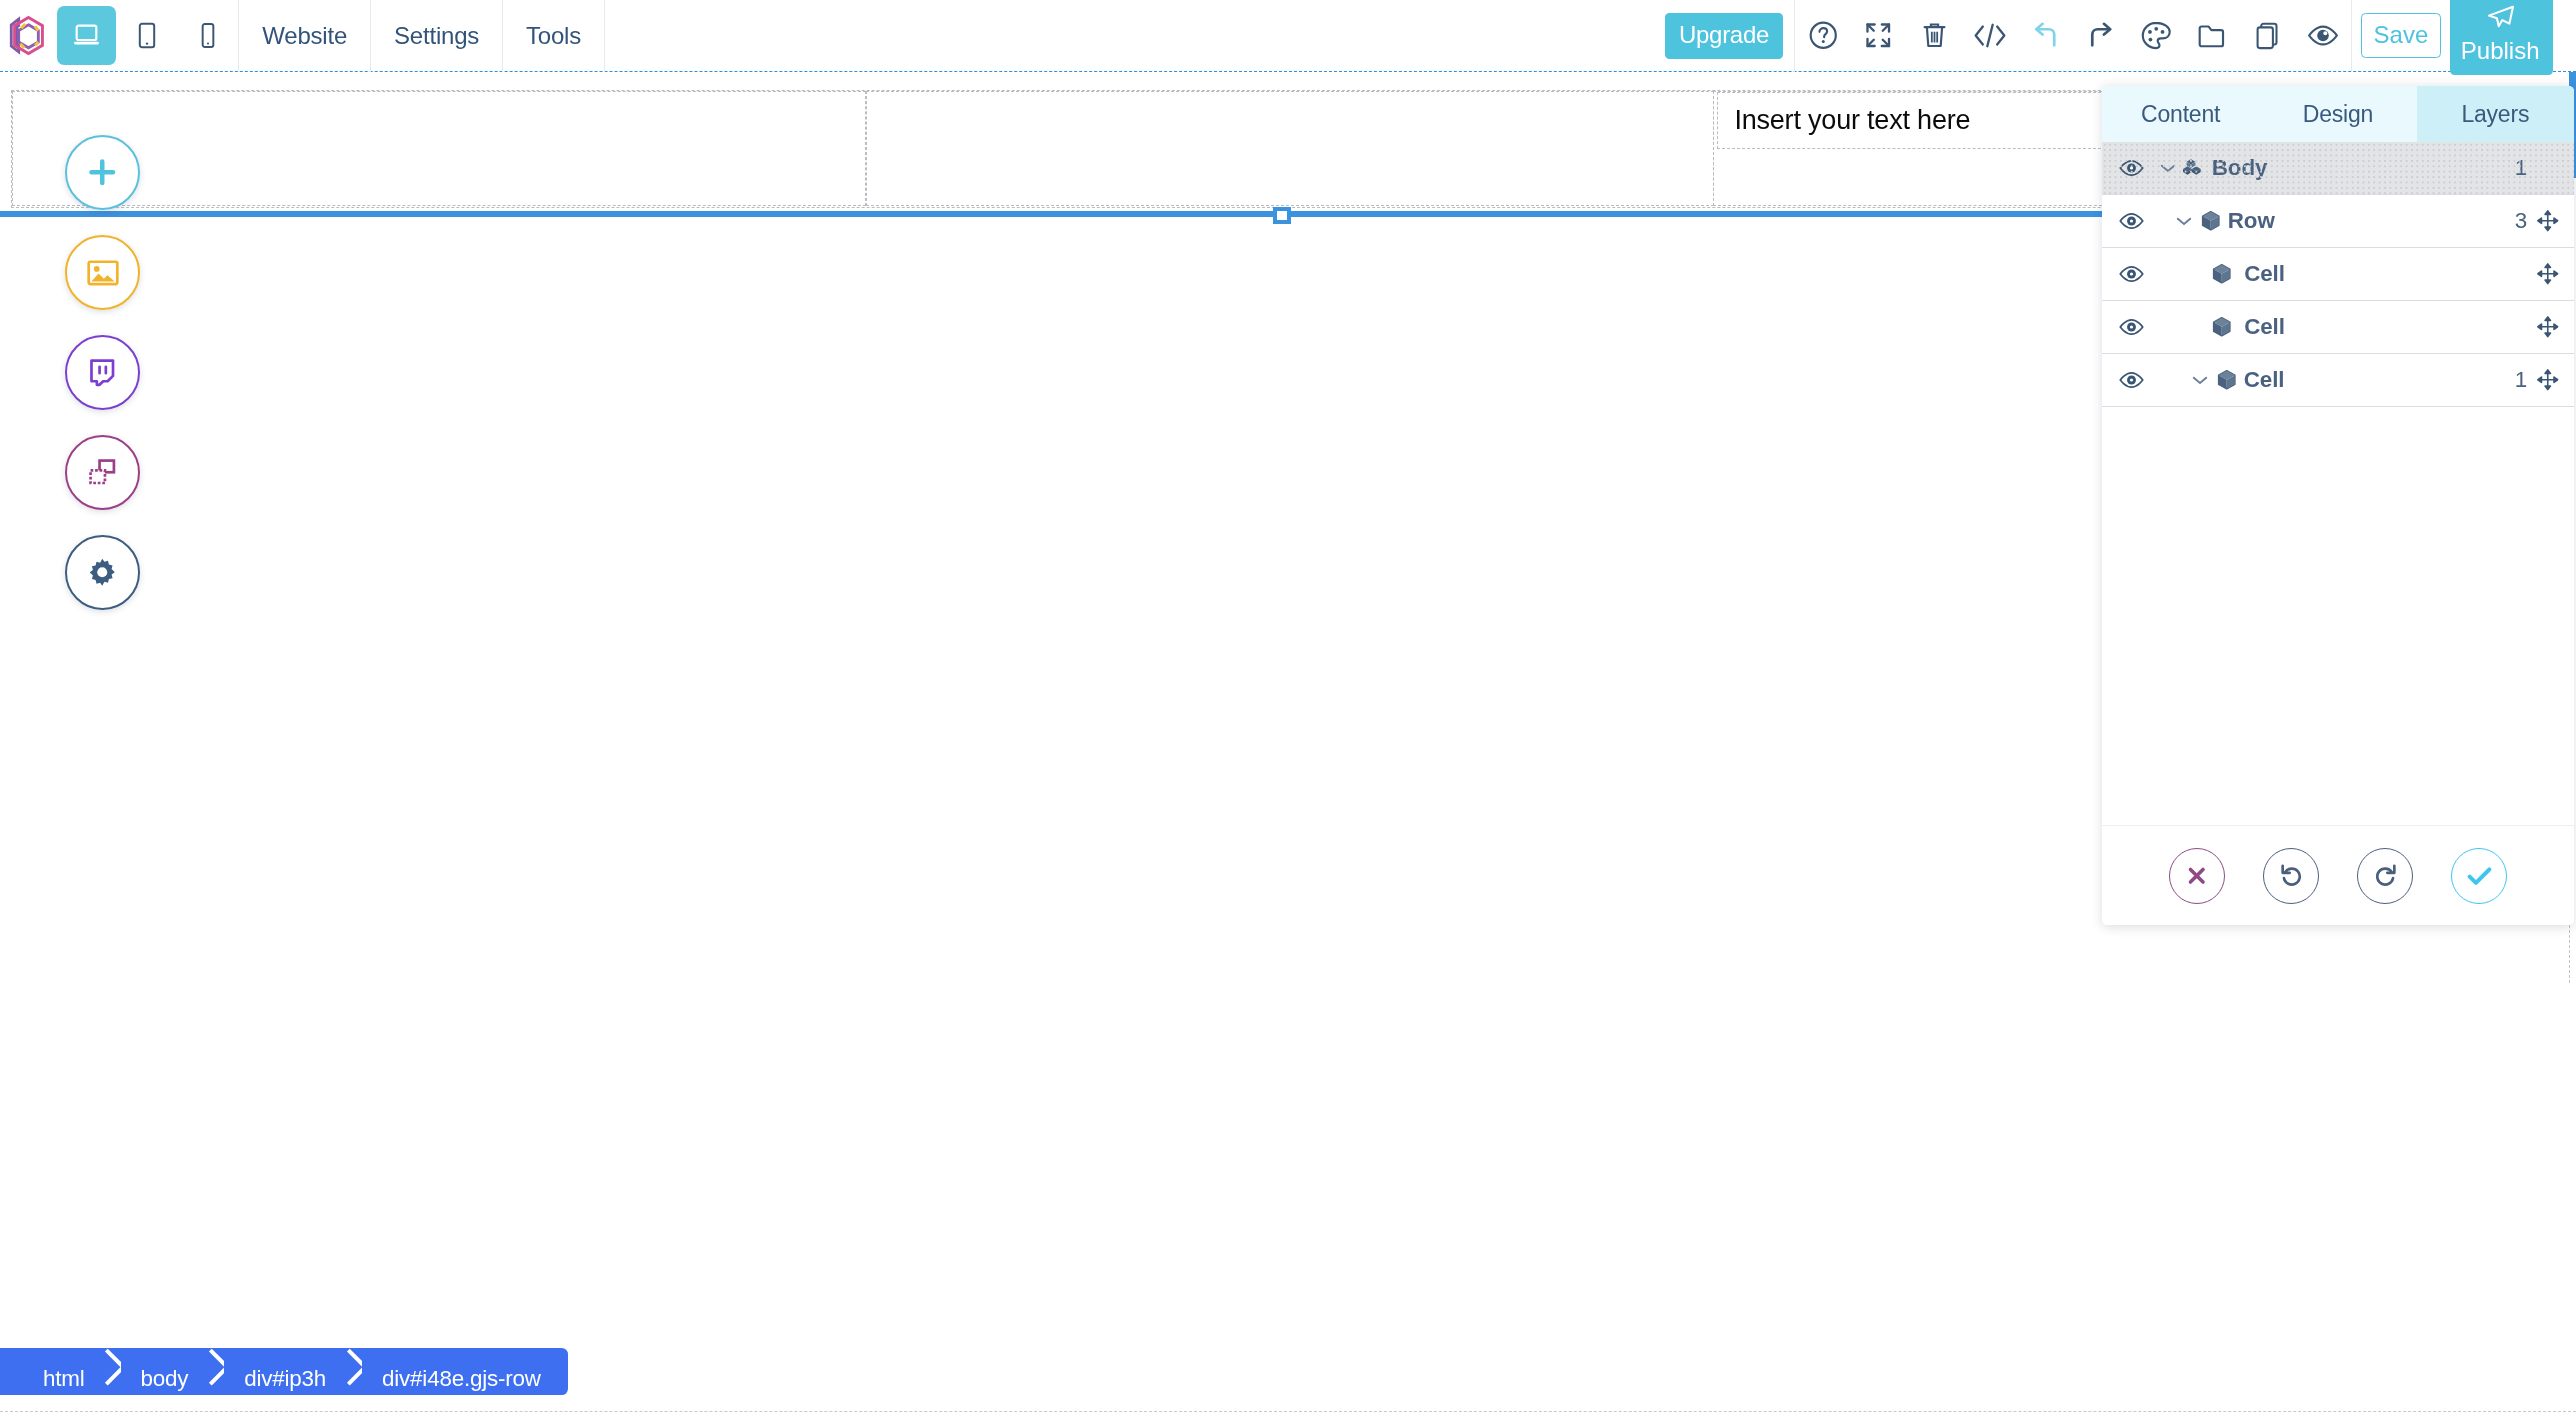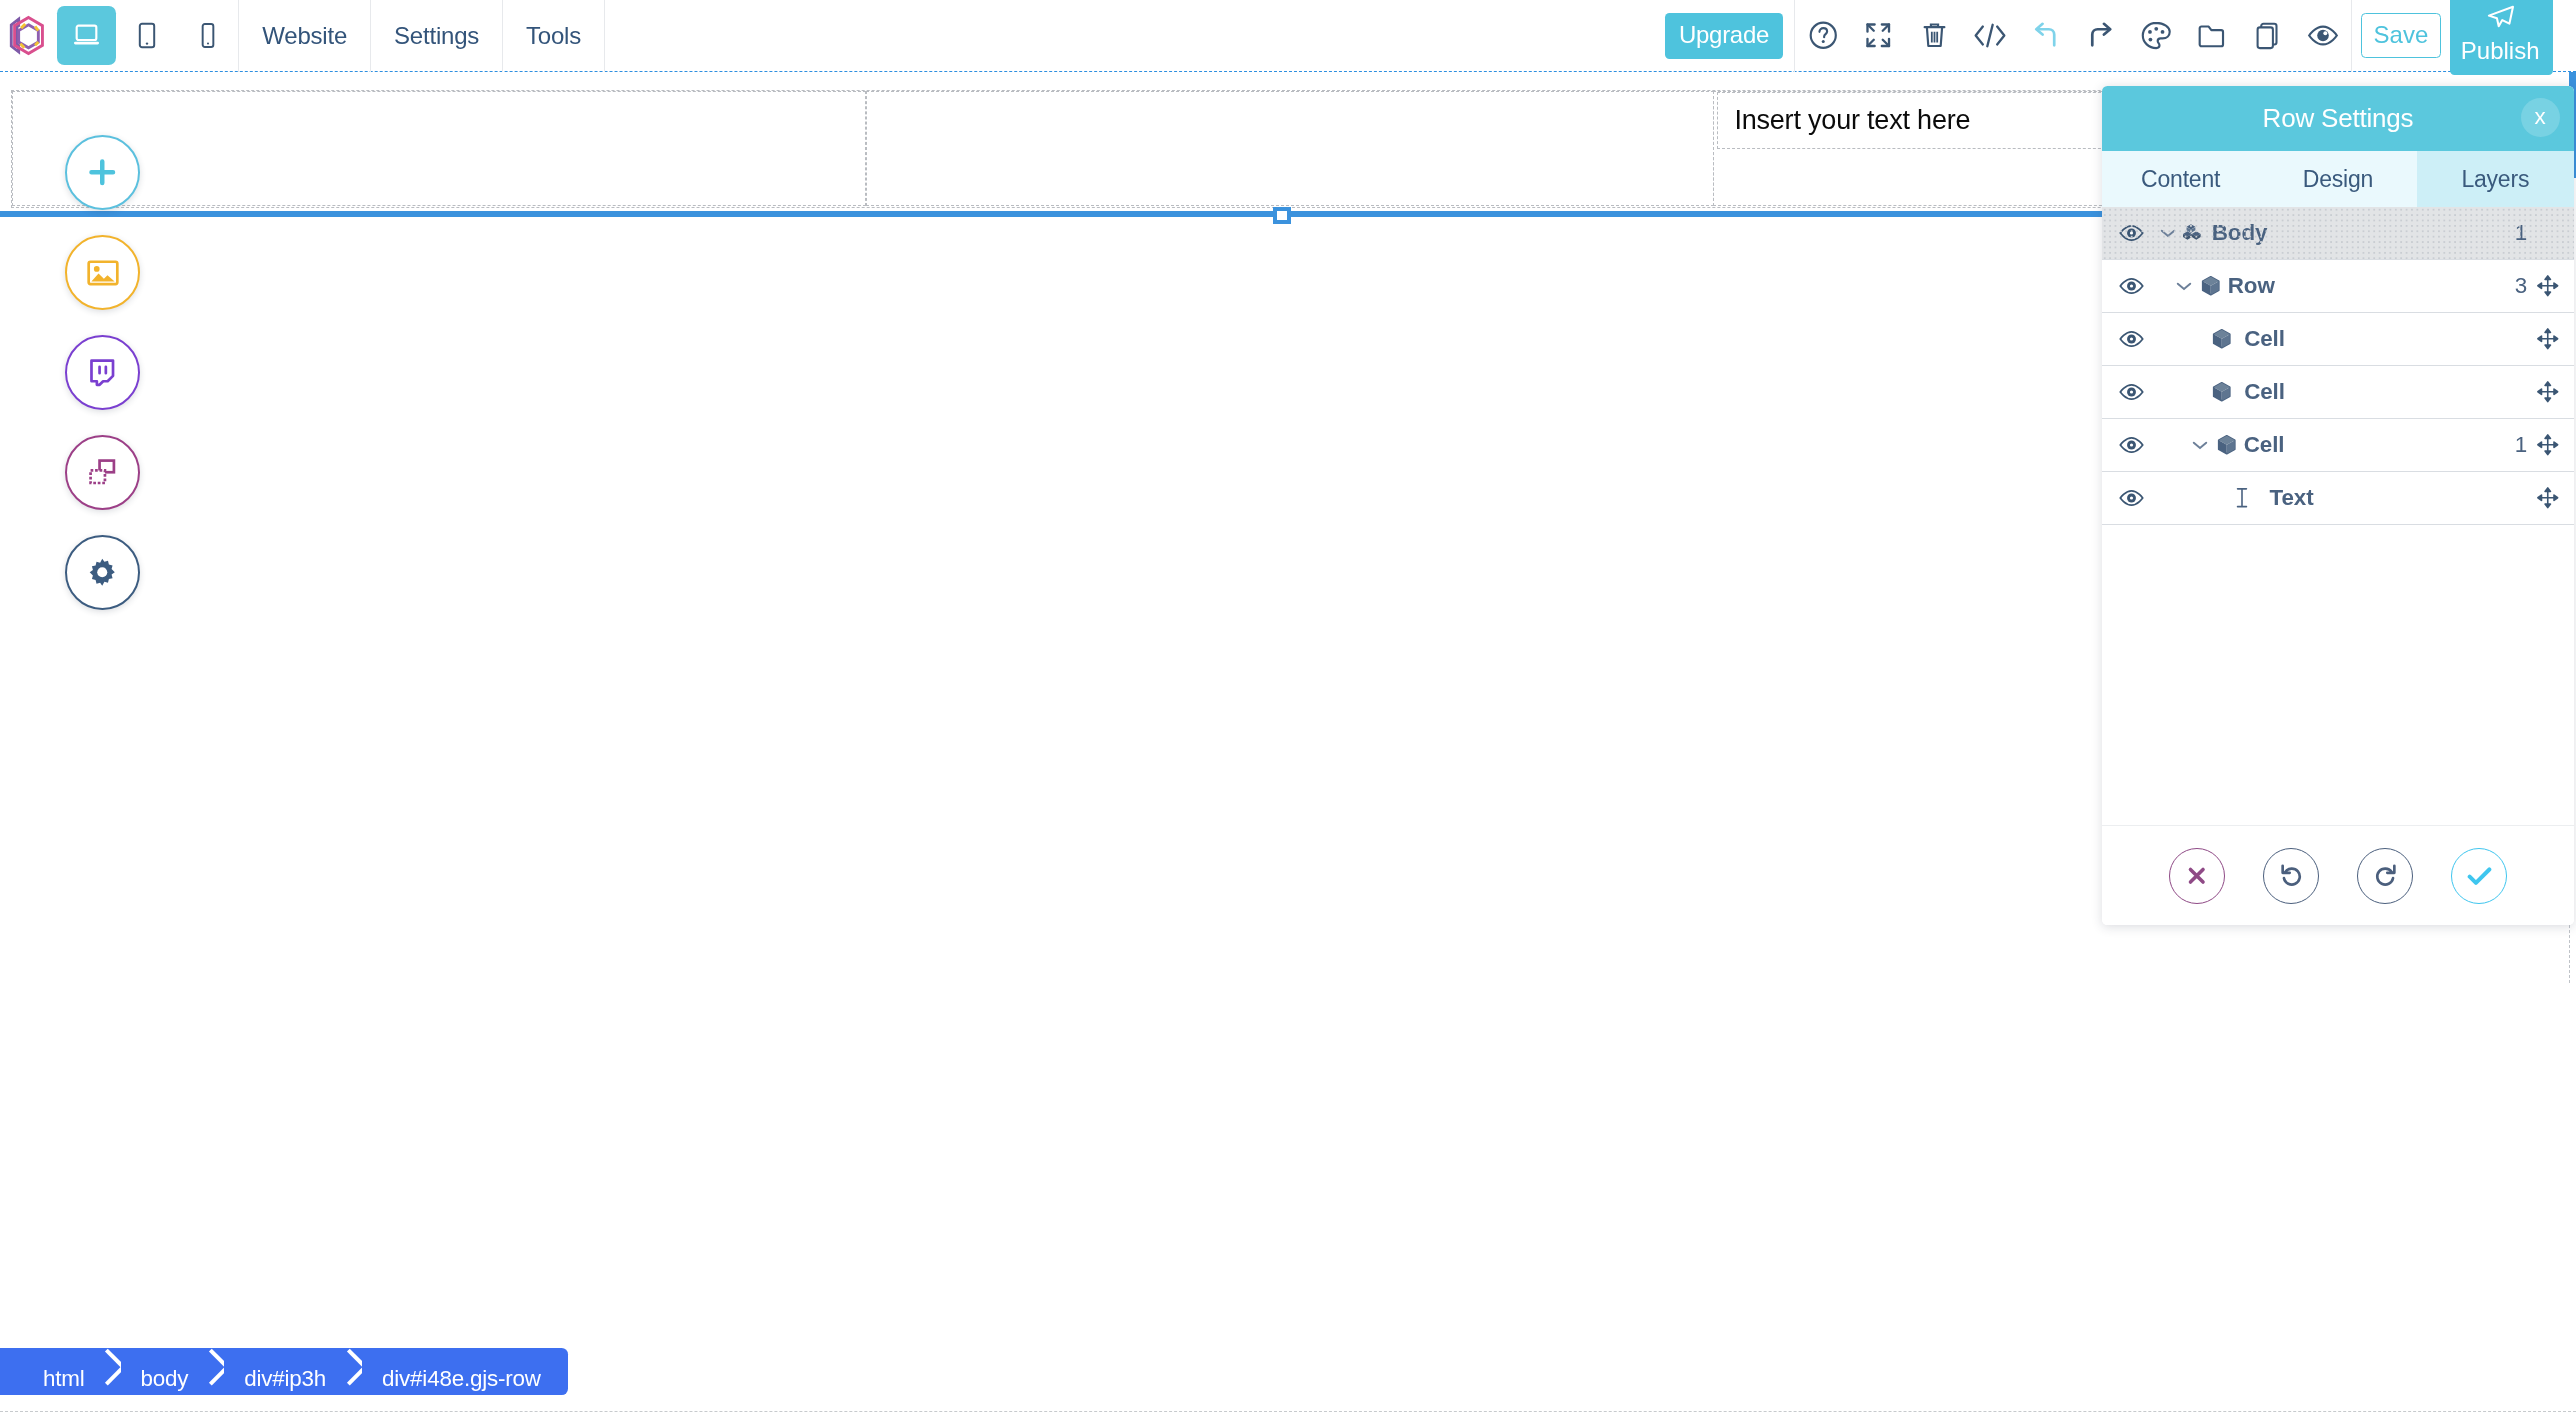--- a/index.html
+++ b/index.html
@@ -447,24 +447,20 @@
       <svg width="30.5" height="30.5" viewBox="0 0 34 34">
         <path d="M17 2l2.4 3.4 4-1.1 1 4.1 4.1 1-1.1 4L31 17l-3.6 2.6 1.1 4-4.1 1-1 4.1-4-1.1L17 32l-2.4-3.4-4 1.1-1-4.1-4.1-1 1.1-4L3 17l3.6-2.6-1.1-4 4.1-1 1-4.1 4 1.1z" fill="#3c5c80"></path>
         <circle cx="17" cy="17" r="5.6" fill="#ffffff"></circle>
       </svg>
     </div>
   </div>
 </div>
 
 <div class="panel">
 
-  <div class="panel-head">
-    <div class="panel-title">Row Settings</div>
-    <div class="panel-close">x</div>
-  </div>
 
   <div class="panel-tabs">
     <div class="p-tab">Content</div>
     <div class="p-tab">Design</div>
     <div class="p-tab active">Layers</div>
   </div>
 
   <div class="layers-list">
 
     <div class="layer-row selected indent-1">
@@ -599,42 +595,20 @@
       </span>
       <span class="lr-name">Cell</span>
       <span class="lr-count">1</span>
       <span class="lr-move">
         <svg width="21.5" height="21.5" viewBox="0 0 24 24">
           <path d="M12 1l3 4h-6zM12 23l3-4h-6zM1 12l4-3v6zM23 12l-4-3v6zM12 5v14M5 12h14" fill="#3b5673" stroke="#3b5673" stroke-width="1.8" stroke-linejoin="round"></path>
         </svg>
       </span>
     </div>
 
-    <div class="layer-row indent-1">
-      <span class="lr-eye">
-        <svg width="25" height="18" viewBox="0 0 28 20">
-          <path d="M14 2C7 2 1.5 10 1.5 10S7 18 14 18s12.5-8 12.5-8S21 2 14 2z" fill="none" stroke="#3b5673" stroke-width="2"></path>
-          <circle cx="14" cy="10" r="5" fill="#3b5673"></circle>
-            <circle cx="14" cy="10" r="1.8" fill="#ffffff"></circle>
-        </svg>
-      </span>
-      <span class="lr-caret spacer"></span>
-      <span class="lr-type" style="margin-left:47px">
-        <svg width="16" height="21.5" viewBox="0 0 18 24">
-          <path d="M4 2h10M4 22h10M9 2v20" fill="none" stroke="#4a6280" stroke-width="1.8" stroke-linecap="round"></path>
-        </svg>
-      </span>
-      <span class="lr-name" style="margin-left:10.8px">Text</span>
-      <span class="lr-count"></span>
-      <span class="lr-move">
-        <svg width="21.5" height="21.5" viewBox="0 0 24 24">
-          <path d="M12 1l3 4h-6zM12 23l3-4h-6zM1 12l4-3v6zM23 12l-4-3v6zM12 5v14M5 12h14" fill="#3b5673" stroke="#3b5673" stroke-width="1.8" stroke-linejoin="round"></path>
-        </svg>
-      </span>
-    </div>
   </div>
 
   <div class="panel-foot">
     <div class="foot-btn fb-cancel">
       <svg width="21.5" height="21.5" viewBox="0 0 24 24">
         <path d="M5 5l14 14M19 5L5 19" stroke="#8f4a86" stroke-width="4" stroke-linecap="round"></path>
       </svg>
     </div>
     <div class="foot-btn fb-undo">
       <svg width="23" height="23" viewBox="0 0 26 26">

